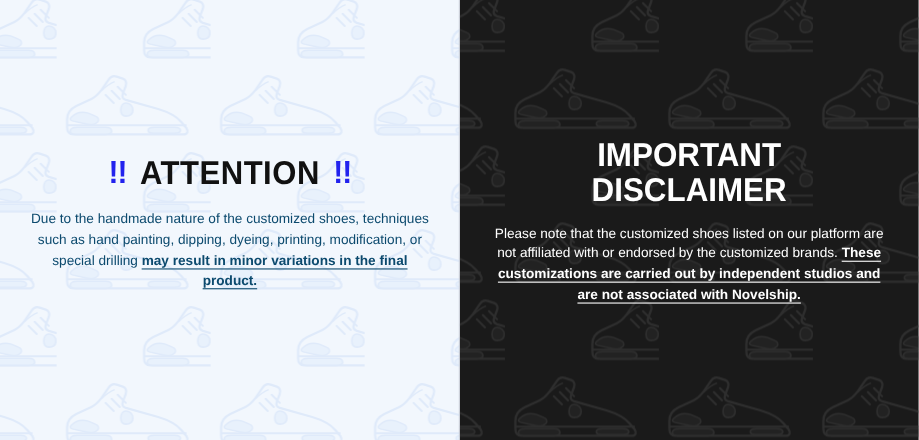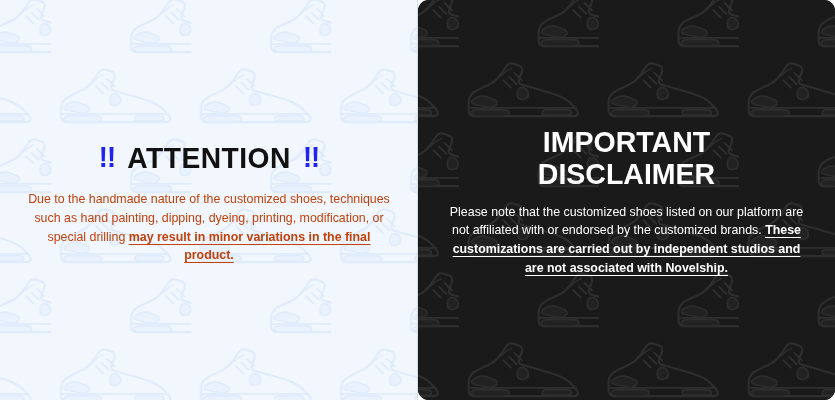--- a/index.html
+++ b/index.html
@@ -23,21 +23,21 @@
   .panel {
     position: relative;
     height: 100%;
     overflow: hidden;
     display: flex;
     align-items: center;
     justify-content: center;
   }
 
   .panel-left  { width: 418px; background: #f2f7fd; }
-  .panel-right { width: 417px; background: #1a1a1a; border-radius: 11px; }
+  .panel-right { width: 417px; background: #1a1a1a; }
 
   
   .pattern {
     position: absolute;
     inset: -20px -20px -20px -20px;
     pointer-events: none;
   }
   .pattern svg { display: block; width: 100%; height: 100%; }
 
   
@@ -80,21 +80,21 @@
     line-height: 1.06;
     transform: scaleX(0.95);
   }
   .heading-right .hl-line { display: block; letter-spacing: 0px; }
 
   .body-text {
     margin: 0;
     font-size: 12.4px;
     line-height: 1.52;
   }
-  .body-left  { color: #c2410c; margin-top: 17px; }
+  .body-left  { color: #0c4a6e; margin-top: 17px; }
   .body-right { color: #ffffff; margin-top: 13px; }
 
   .body-text .em {
     font-weight: 700;
     text-decoration: underline;
     text-underline-offset: 2.5px;
   }
 
   
   .content-left  { transform: translateY(4px); }

